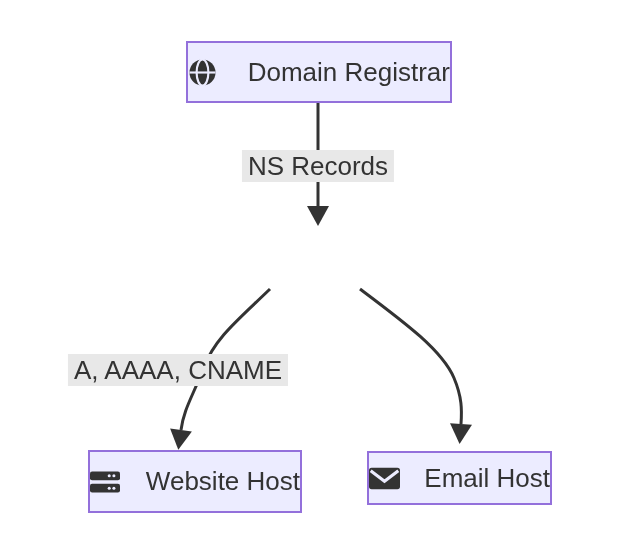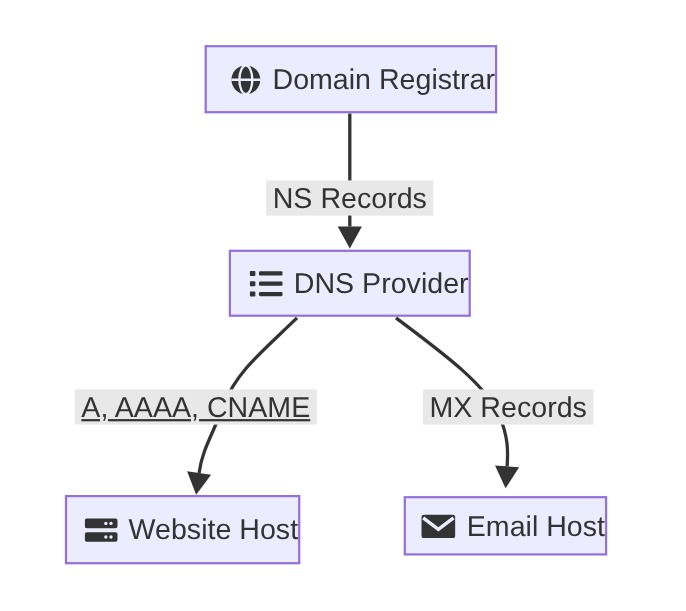--- a/index.html
+++ b/index.html
@@ -20,50 +20,50 @@
     left: 0;
     top: 0;
     z-index: 1;
   }
   .node {
     position: absolute;
     z-index: 2;
     box-sizing: border-box;
     display: flex;
     align-items: center;
-    justify-content: flex-end;
+    justify-content: space-between;
     gap: 10px;
     background: #ECECFF;
     border: 2px solid #9370DB;
     color: #333333;
     font-size: 26px;
     white-space: nowrap;
   }
   .node .icon { display: flex; align-items: center; }
   .node .icon svg { display: block; }
   #node-registrar { left: 186px; top: 41px;  width: 266px; height: 62px; }
   #node-dns       { left: 208px; top: 227px; width: 220px; height: 61px; }
-  #node-website   { left: 59px;  top: 450px; width: 214px; height: 63px; }
+  #node-website   { left: 88px;  top: 450px; width: 214px; height: 63px; }
   #node-email     { left: 367px; top: 451px; width: 185px; height: 54px; }
   .edge-label {
     position: absolute;
     z-index: 3;
     transform: translate(-50%, -50%);
     font-size: 26px;
     line-height: 38px;
     color: #333333;
     text-align: center;
     white-space: nowrap;
   }
   .edge-label .bg {
     background: #e8e8e8;
     padding: 1px 6px;
   }
-  #label-ns { left: 318px; top: 180px; }
-  #label-a-records { left: 178px; top: 370px; text-decoration: underline; }
+  #label-ns { left: 318px; top: 166px; }
+  #label-a-records { left: 178px; top: 370px; }
   #label-mx { left: 462px; top: 370px; }
 </style>
 </head>
 <body>
 
 <div class="canvas">
 
   <svg class="edge-layer" width="624" height="555" viewBox="0 0 624 555">
     <defs>
       <marker id="arrowhead" viewBox="0 0 24 28" refX="2" refY="14" markerWidth="24" markerHeight="28" markerUnits="userSpaceOnUse" orient="auto">
@@ -79,33 +79,20 @@
     <span class="icon">
       <svg width="29" height="29" viewBox="0 0 512 512">
         <circle cx="256" cy="256" r="230" fill="#333333"></circle>
         <ellipse cx="256" cy="256" rx="104" ry="230" fill="none" stroke="#ECECFF" stroke-width="38"></ellipse>
         <line x1="26" y1="256" x2="486" y2="256" stroke="#ECECFF" stroke-width="38"></line>
       </svg>
     </span>
     <span>Domain Registrar</span>
   </div>
 
-  <div class="node" id="node-dns">
-    <span class="icon">
-      <svg width="30" height="30" viewBox="0 0 512 512" fill="#333333">
-        <rect x="0" y="56" width="88" height="78" rx="16"></rect>
-        <rect x="144" y="62" width="368" height="66" rx="22"></rect>
-        <rect x="0" y="216" width="88" height="78" rx="16"></rect>
-        <rect x="144" y="222" width="368" height="66" rx="22"></rect>
-        <rect x="0" y="376" width="88" height="78" rx="16"></rect>
-        <rect x="144" y="382" width="368" height="66" rx="22"></rect>
-      </svg>
-    </span>
-    <span>DNS Provider</span>
-  </div>
 
   <div class="node" id="node-website">
     <span class="icon">
       <svg width="30" height="30" viewBox="0 0 512 512">
         <rect x="0" y="76" width="512" height="150" rx="36" fill="#333333"></rect>
         <rect x="0" y="286" width="512" height="150" rx="36" fill="#333333"></rect>
         <circle cx="328" cy="151" r="26" fill="#ECECFF"></circle>
         <circle cx="408" cy="151" r="26" fill="#ECECFF"></circle>
         <circle cx="328" cy="361" r="26" fill="#ECECFF"></circle>
         <circle cx="408" cy="361" r="26" fill="#ECECFF"></circle>
@@ -125,17 +112,14 @@
   </div>
 
   <div class="edge-label" id="label-ns">
     <span class="bg">NS Records</span>
   </div>
 
   <div class="edge-label" id="label-a-records">
     <span class="bg">A, AAAA, CNAME</span><br>
   </div>
 
-  <div class="edge-label" id="label-mx">
-    <span class="bg">MX Records</span>
-  </div>
 
 </div>
 
 </body></html>

